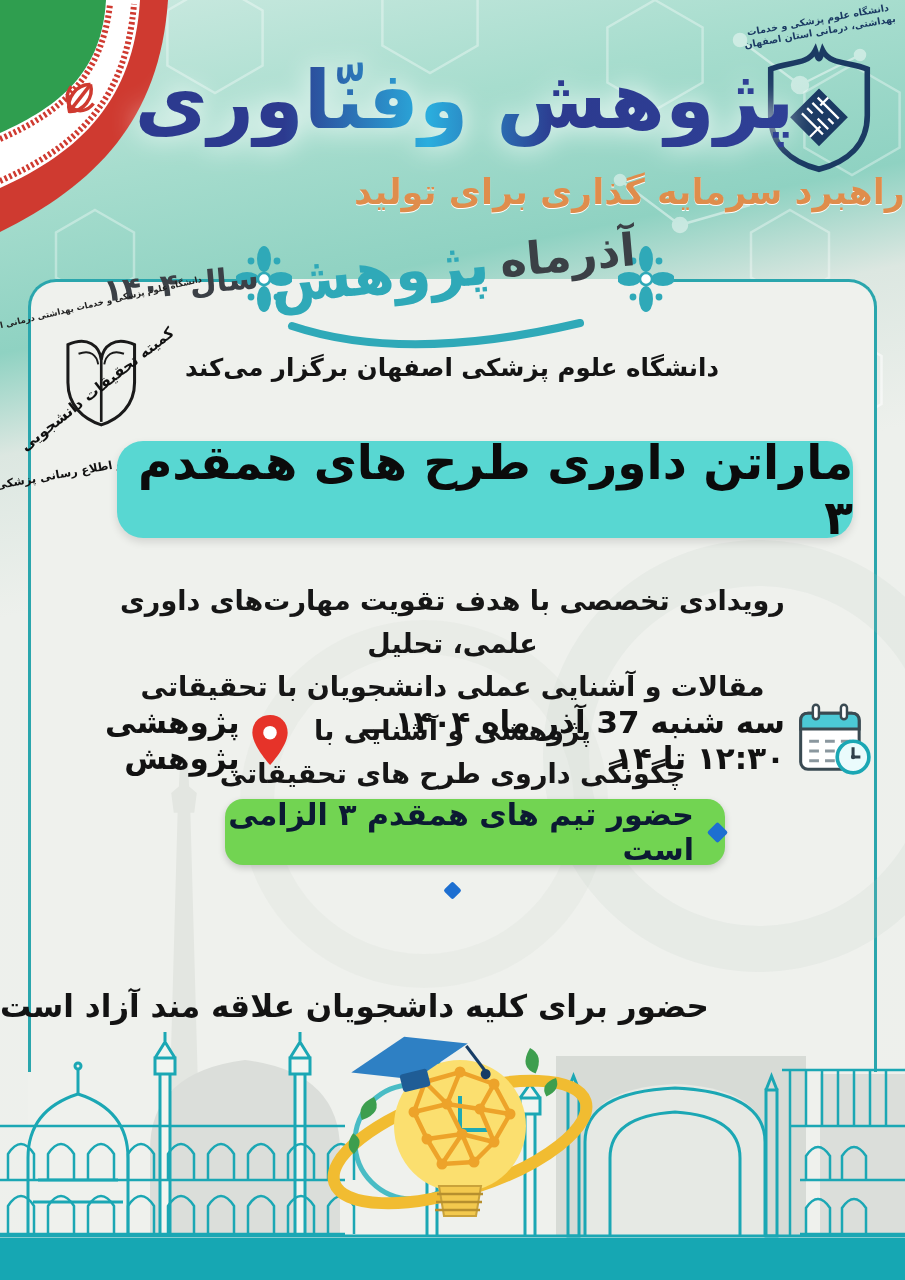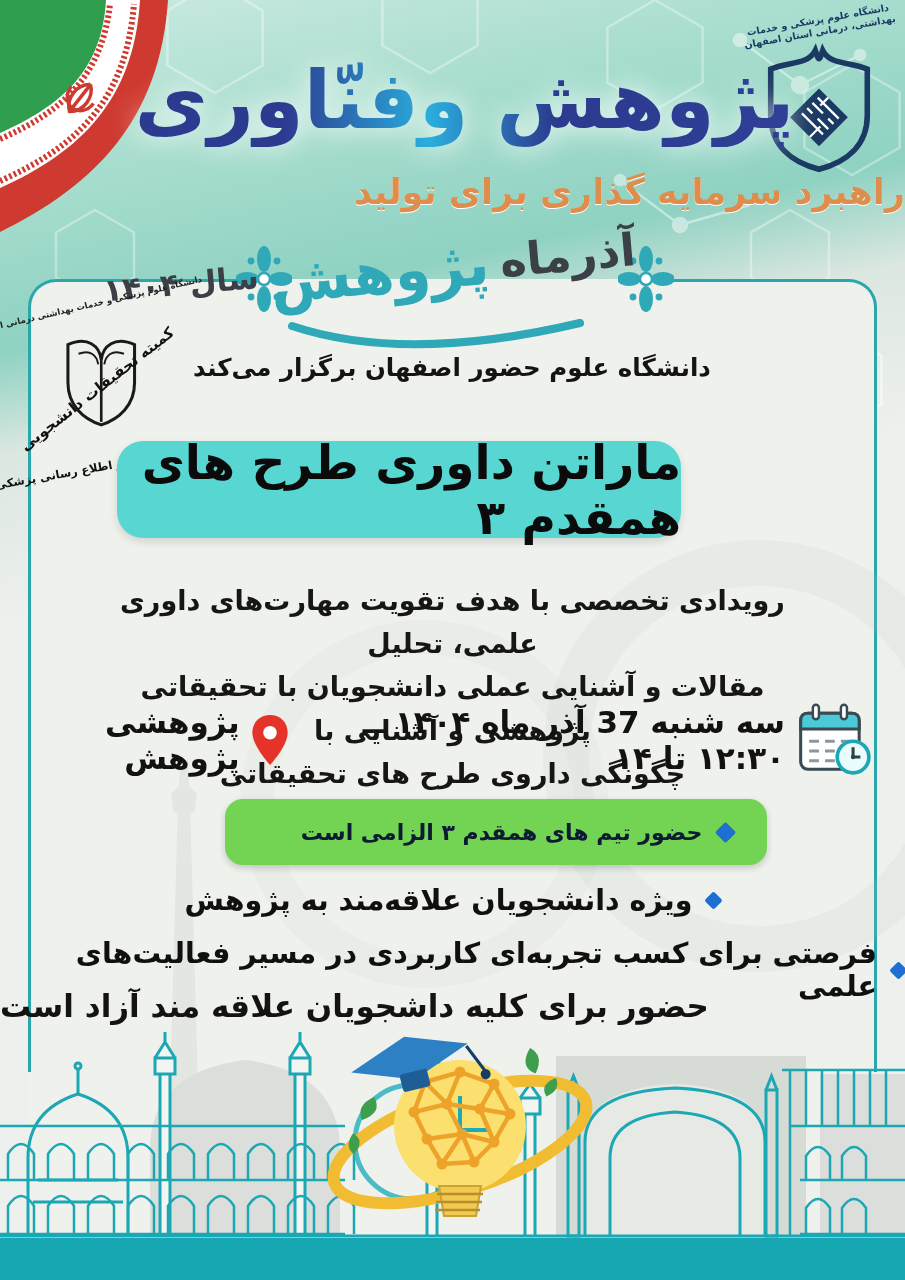--- a/index.html
+++ b/index.html
@@ -37,32 +37,32 @@
   .swoosh{position:absolute;left:286px;top:318px;width:300px;height:36px;}
   
   .cmt-logo{position:absolute;left:18px;top:294px;width:195px;height:175px;}
   .cmt-book{position:absolute;left:34px;top:34px;width:100px;height:106px;}
   .cmt-arc{position:absolute;left:6px;top:0;width:180px;transform:rotate(-13deg);font-size:8.5px;font-weight:700;color:#222;direction:rtl;text-align:center;white-space:nowrap;}
   .cmt-name{position:absolute;left:-16px;top:86px;transform:rotate(-38deg);font-size:15px;font-weight:800;color:#111;direction:rtl;white-space:nowrap;}
   .cmt-school{position:absolute;left:-4px;bottom:-2px;width:205px;transform:rotate(-10deg);font-size:11.5px;font-weight:800;color:#111;direction:rtl;text-align:center;white-space:nowrap;}
   
   .organizer{position:absolute;top:351px;left:72px;width:760px;text-align:center;direction:rtl;
     font-size:24.5px;font-weight:700;color:#141414;line-height:1.42;}
-  .event-banner{position:absolute;top:441px;left:117px;width:564px;height:97px;background:#58d7d2;border-radius:26px;
+  .event-banner{position:absolute;top:441px;left:117px;width:736px;height:97px;background:#58d7d2;border-radius:26px;
     display:flex;align-items:center;justify-content:center;direction:rtl;
     font-size:47px;font-weight:800;color:#0b0b0b;box-shadow:0 4px 8px rgba(0,0,0,.12);}
   .description{position:absolute;top:579px;left:90px;width:725px;text-align:center;direction:rtl;
     white-space:pre-line;font-size:27px;font-weight:700;color:#161616;line-height:1.6;}
   .when-where{position:absolute;top:700px;left:30px;width:845px;display:flex;direction:rtl;align-items:center;
     justify-content:center;gap:12px;font-size:31px;font-weight:800;color:#121212;}
   .cal-icon{width:78px;height:80px;flex:none;}
   .pin-icon{width:36px;height:50px;flex:none;}
   .mandatory{position:absolute;top:799px;left:225px;width:500px;height:66px;background:#72d452;border-radius:18px;
     display:flex;direction:rtl;align-items:center;justify-content:center;gap:16px;
-    font-size:22px;font-weight:800;color:#0c1a33;box-shadow:0 3px 7px rgba(0,0,0,.18);padding-left:42px;}
+    font-size:30px;font-weight:800;color:#0c1a33;box-shadow:0 3px 7px rgba(0,0,0,.18);}
   .diamond{width:15px;height:15px;background:#1d6fd1;transform:rotate(45deg);border-radius:2px;flex:none;}
   .diamond.sm{width:13px;height:13px;}
   .bullet-row{position:absolute;left:0;width:100%;display:flex;direction:rtl;align-items:center;justify-content:center;
     gap:15px;font-size:28.5px;font-weight:800;color:#101010;}
   .b1{top:884px;}.b2{top:937px;}
   .open-note{position:absolute;top:988px;left:0;width:100%;text-align:left;direction:rtl;
     font-size:31px;font-weight:800;color:#131313;}
   
   .skyline{position:absolute;left:0;top:1030px;width:905px;height:208px;}
   .bulb{position:absolute;left:322px;top:1034px;width:278px;height:202px;}
@@ -204,21 +204,21 @@
     <svg class="cmt-book" viewBox="0 0 130 140">
       <path d="M20,22 C46,10 62,24 64,42 C66,24 82,10 108,22 L108,72 C108,102 88,120 64,128 C40,120 20,102 20,72 Z" fill="none" stroke="#1a1a1a" stroke-width="4"></path>
       <path d="M64,42 V124" stroke="#1a1a1a" stroke-width="3.5"></path>
       <path d="M34,34 C50,28 58,36 60,48 M94,34 C78,28 70,36 68,48" fill="none" stroke="#1a1a1a" stroke-width="2.5"></path>
     </svg>
     <span class="cmt-name">کمیته تحقیقات دانشجویی</span>
     <span class="cmt-school">دانشکده مدیریت و اطلاع رسانی پزشکی</span>
   </div>
 
   <div class="organizer">
-    <div>دانشگاه علوم حضور اصفهان برگزار می‌کند</div>
+    <div>دانشگاه علوم پزشکی اصفهان برگزار می‌کند</div>
   </div>
 
   <div class="event-banner">
     <span>ماراتن داوری طرح های همقدم ۳</span>
   </div>
 
   <div class="description">رویدادی تخصصی با هدف تقویت مهارت‌های داوری علمی، تحلیل
 مقالات و آشنایی عملی دانشجویان با تحقیقاتی پژوهشی و آشنایی با
 چگونگی داروی طرح های تحقیقاتی</div>
 
@@ -324,24 +324,19 @@
     <span>پژوهشی پژوهش</span>
   </div>
 
   <div class="mandatory">
     <span class="diamond"></span>
     <span>حضور تیم های همقدم ۳ الزامی است</span>
   </div>
 
   <div class="bullet-row b1">
     <span class="diamond sm"></span>
-    <span>ویژه دانشجویان علاقه‌مند به پژوهش</span>
-  </div>
-  <div class="bullet-row b2">
-    <span class="diamond sm"></span>
-    <span>فرصتی برای کسب تجربه‌ای کاربردی در مسیر فعالیت‌های علمی</span>
   </div>
 
   <div class="open-note">حضور برای کلیه داشجویان علاقه مند آزاد است</div>
 
   <div class="band"></div>
 
 </div>
 
 </body></html>

